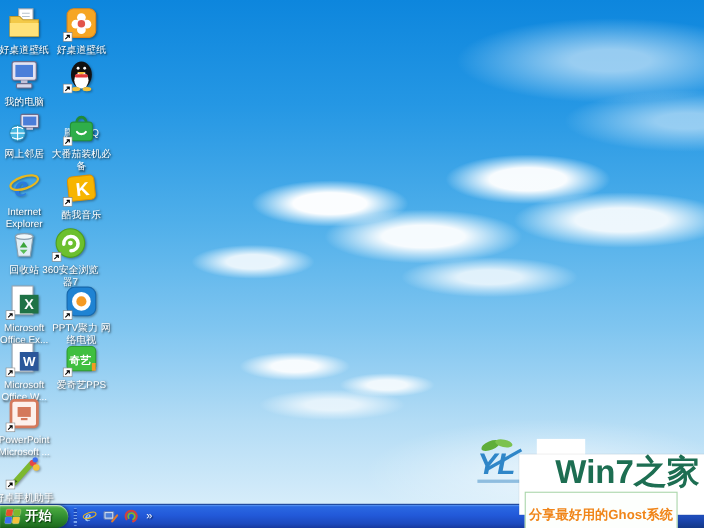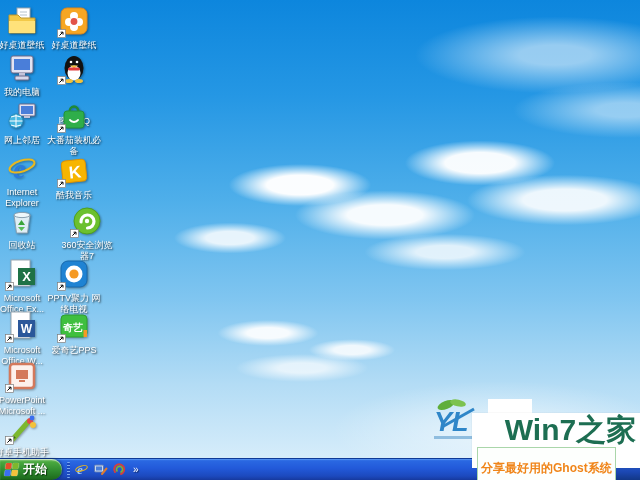--- a/index.html
+++ b/index.html
@@ -263,21 +263,21 @@
           </svg>
           <span class="sc-badge">
             <svg viewBox="0 0 9 9">
               <rect x="0.4" y="0.4" width="8.2" height="8.2" fill="#fff" stroke="#7d7d7d" stroke-width="0.7"></rect>
               <path d="M2.4 6.6 L5.6 3.4 M3.6 3.2 h2.4 v2.4" stroke="#000" stroke-width="1" fill="none"></path>
             </svg>
           </span>
         </div>
         <div class="icon-label">酷我音乐</div>
       </div>
-      <div class="icon-cell" style="left: 59px; top: 205px;">
+      <div class="icon-cell" style="left: 36px; top: 205px;">
         <div class="icon-art">
           <svg viewBox="0 0 32 32">
             <circle cx="16" cy="16" r="13" fill="#6cc02e" stroke="#4ea01e"></circle>
             <path d="M10 17 a6.5 6.5 0 1 1 6.5 6" stroke="#fff" stroke-width="3.2" fill="none" stroke-linecap="round"></path>
             <circle cx="16" cy="16" r="2.2" fill="#fff"></circle>
           </svg>
           <span class="sc-badge">
             <svg viewBox="0 0 9 9">
               <rect x="0.4" y="0.4" width="8.2" height="8.2" fill="#fff" stroke="#7d7d7d" stroke-width="0.7"></rect>
               <path d="M2.4 6.6 L5.6 3.4 M3.6 3.2 h2.4 v2.4" stroke="#000" stroke-width="1" fill="none"></path>

